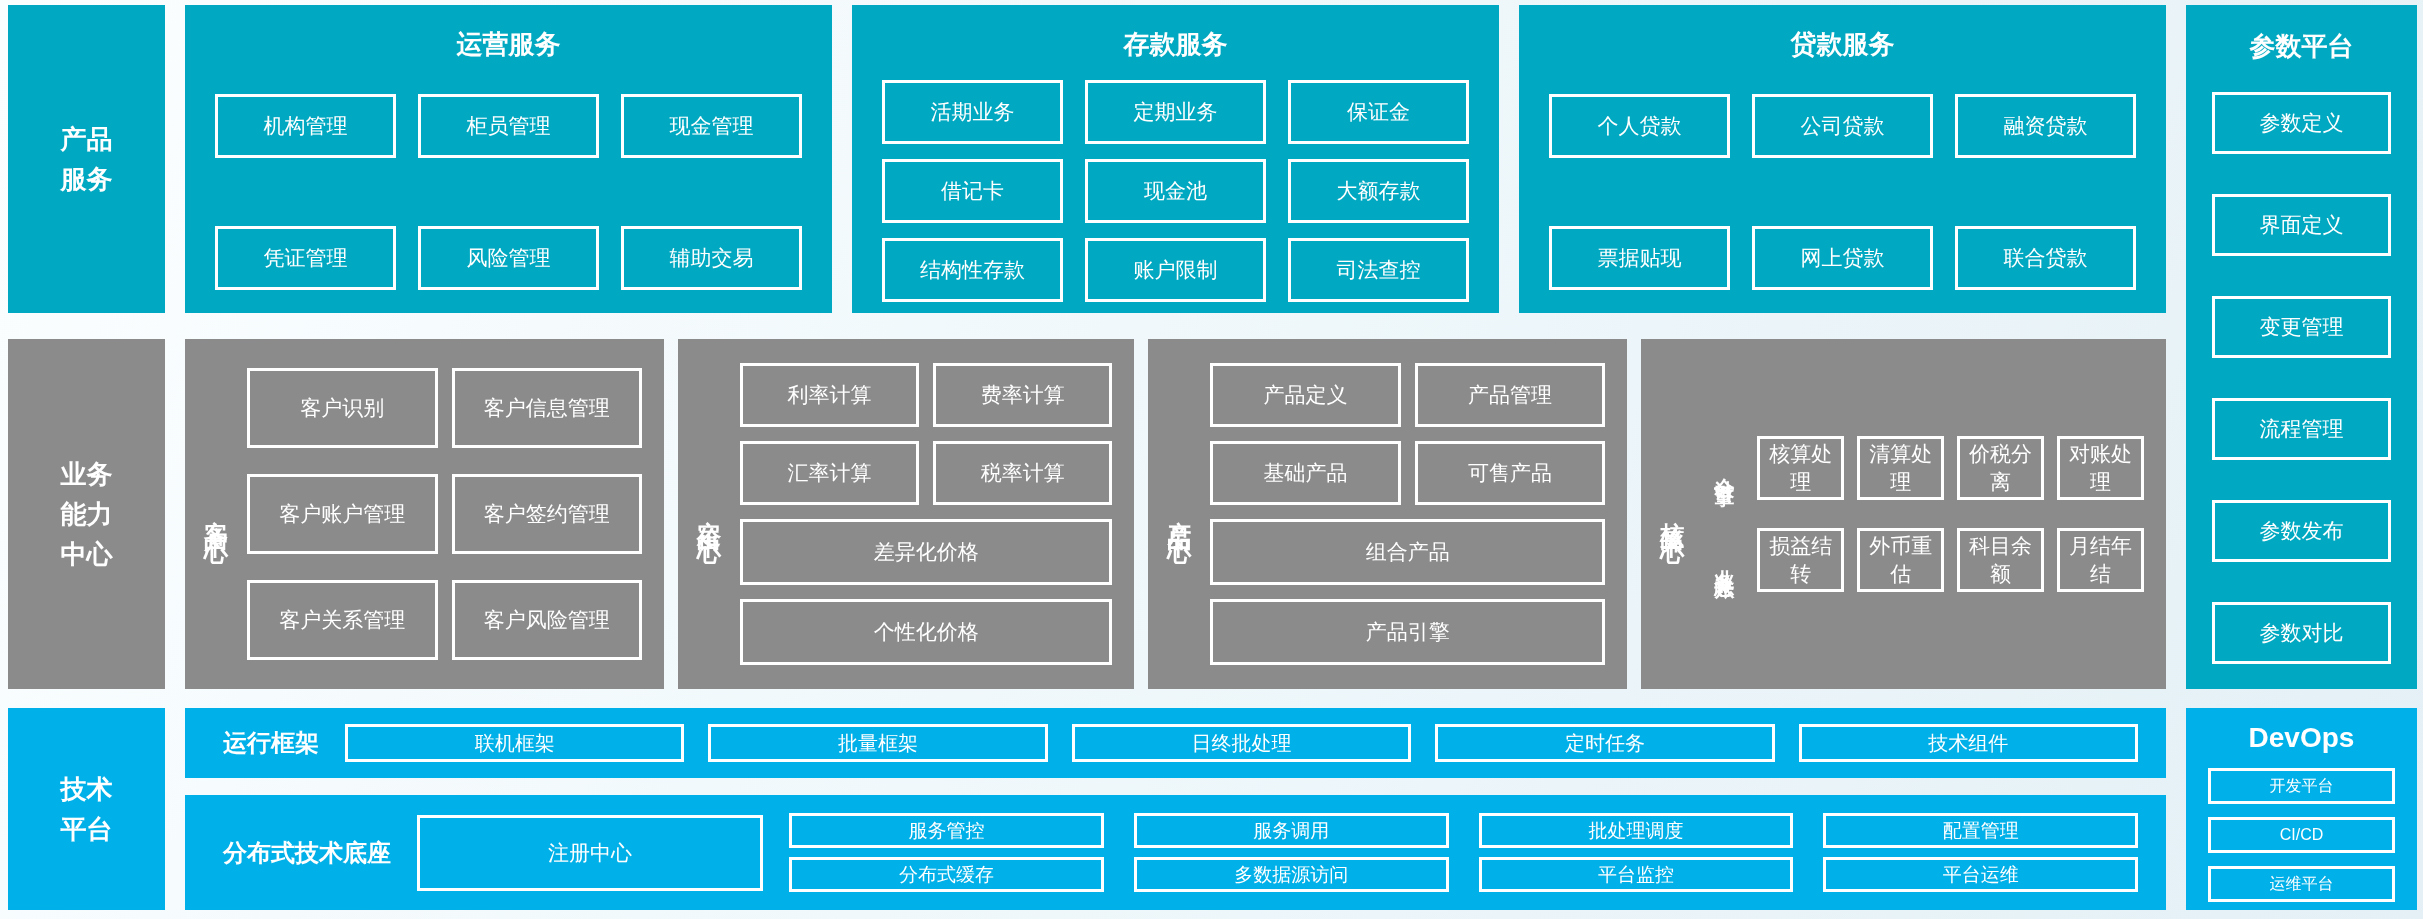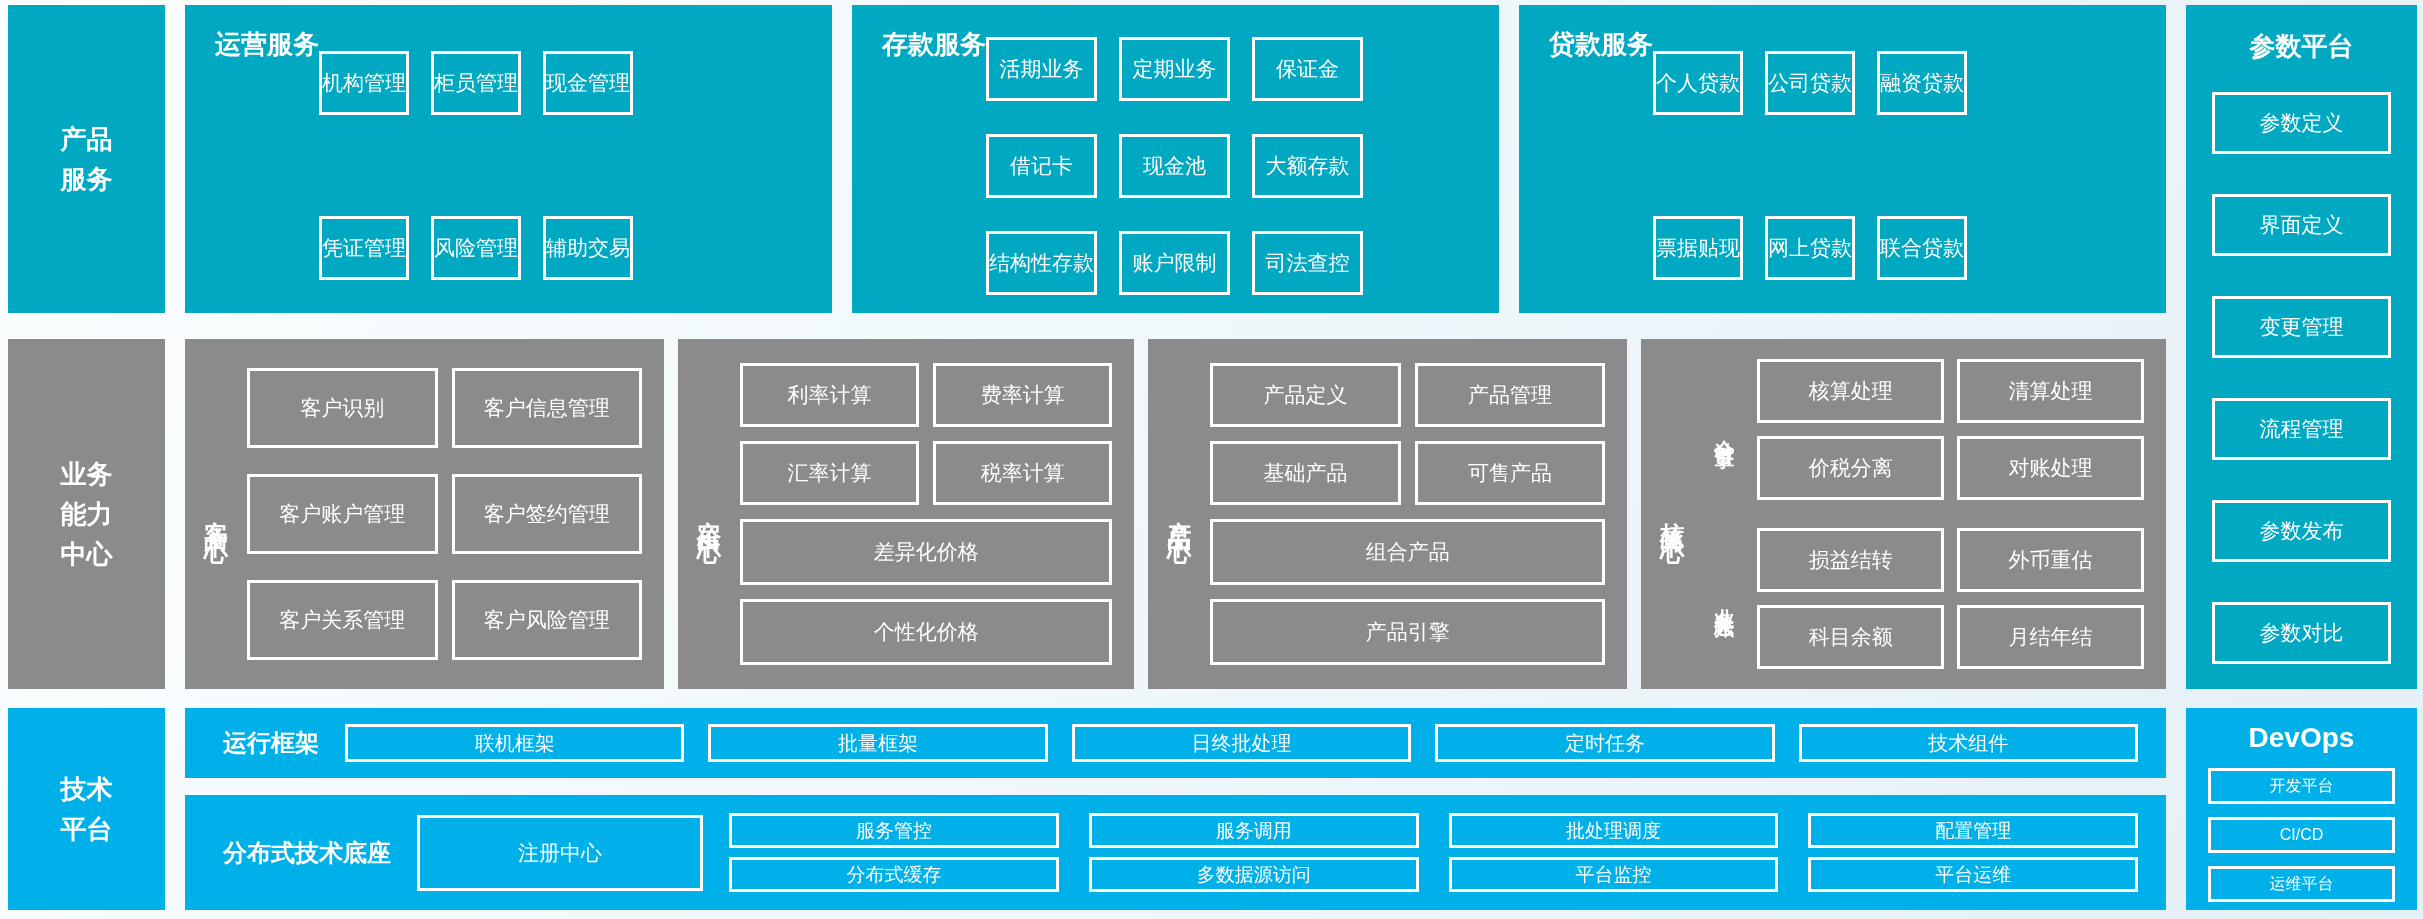--- a/index.html
+++ b/index.html
@@ -32,21 +32,21 @@
     text-align:right;font-size:26px;font-weight:bold;line-height:1.55;white-space:pre-line;
   }
   .band-mid .side-label{margin-right:6px;}
   
   .cell{
     border:3px solid var(--border);color:var(--text);
     display:flex;align-items:center;justify-content:center;
     font-size:21px;text-align:center;min-height:0;
   }
   
-  .sec{flex:1;display:flex;flex-direction:row;padding:14px 30px 0;}
+  .sec{flex:1;display:flex;flex-direction:column;padding:14px 30px 0;}
   .sec-title{text-align:center;font-size:26px;font-weight:bold;margin:8px 0 0;}
   .sec-grid{display:grid;grid-template-columns:repeat(3,1fr);column-gap:22px;}
   .sec-grid .cell{height:64px;}
   .rows2{margin-top:32px;row-gap:68px;}
   .rows3{margin-top:18px;row-gap:15px;}
   
   .param-col{display:flex;flex-direction:column;padding:16px 26px 0;}
   .param-items{display:flex;flex-direction:column;gap:40px;margin-top:28px;}
   .param-items .cell{height:62px;}
   
@@ -62,31 +62,31 @@
   .w-sub{width:44px;}
   .cust-grid{flex:1;display:grid;grid-template-columns:repeat(2,1fr);column-gap:14px;row-gap:26px;align-content:center;}
   .cust-grid .cell{height:80px;}
   .pp-wrap{flex:1;display:flex;flex-direction:column;justify-content:center;gap:14px;}
   .pp-grid{display:grid;grid-template-columns:repeat(2,1fr);gap:14px;}
   .pp-grid .cell{height:64px;}
   .wide-list{display:flex;flex-direction:column;gap:14px;}
   .wide-list .cell{height:66px;}
   .groups{flex:1;display:flex;flex-direction:column;justify-content:center;gap:28px;}
   .group{display:flex;gap:10px;}
-  .acct-grid{flex:1;display:grid;grid-template-columns:repeat(2,1fr);gap:13px;}
+  .acct-grid{flex:1;display:grid;grid-template-columns:repeat(4,1fr);gap:13px;}
   .acct-grid .cell{height:64px;}
   
   .tech-col{flex:1;display:flex;flex-direction:column;gap:17px;}
   .tband{display:flex;align-items:center;padding:0 28px 0 38px;gap:26px;}
   .tband-label{font-size:24px;font-weight:bold;white-space:nowrap;flex:none;}
   .tband.run{height:70px;}
   .tband.base{height:115px;}
   .run .tband-items{flex:1;display:flex;gap:24px;}
   .run .tband-items .cell{flex:1;height:38px;font-size:20px;}
-  .featured-cell{flex:none;width:286px;height:76px;font-size:21px;}
+  .featured-cell{flex:none;width:346px;height:76px;font-size:21px;}
   .base-grid{flex:1;display:grid;grid-template-columns:repeat(4,1fr);column-gap:30px;row-gap:9px;}
   .base-grid .cell{height:35px;font-size:19px;}
   
   .devops-col{display:flex;flex-direction:column;padding:10px 22px 0;}
   .devops-title{text-align:center;font-size:28px;font-weight:bold;margin:4px 0 0;}
   .devops-items{display:flex;flex-direction:column;gap:13px;margin-top:14px;}
   .devops-items .cell{height:36px;font-size:16px;}
 </style>
 </head>
 <body>

